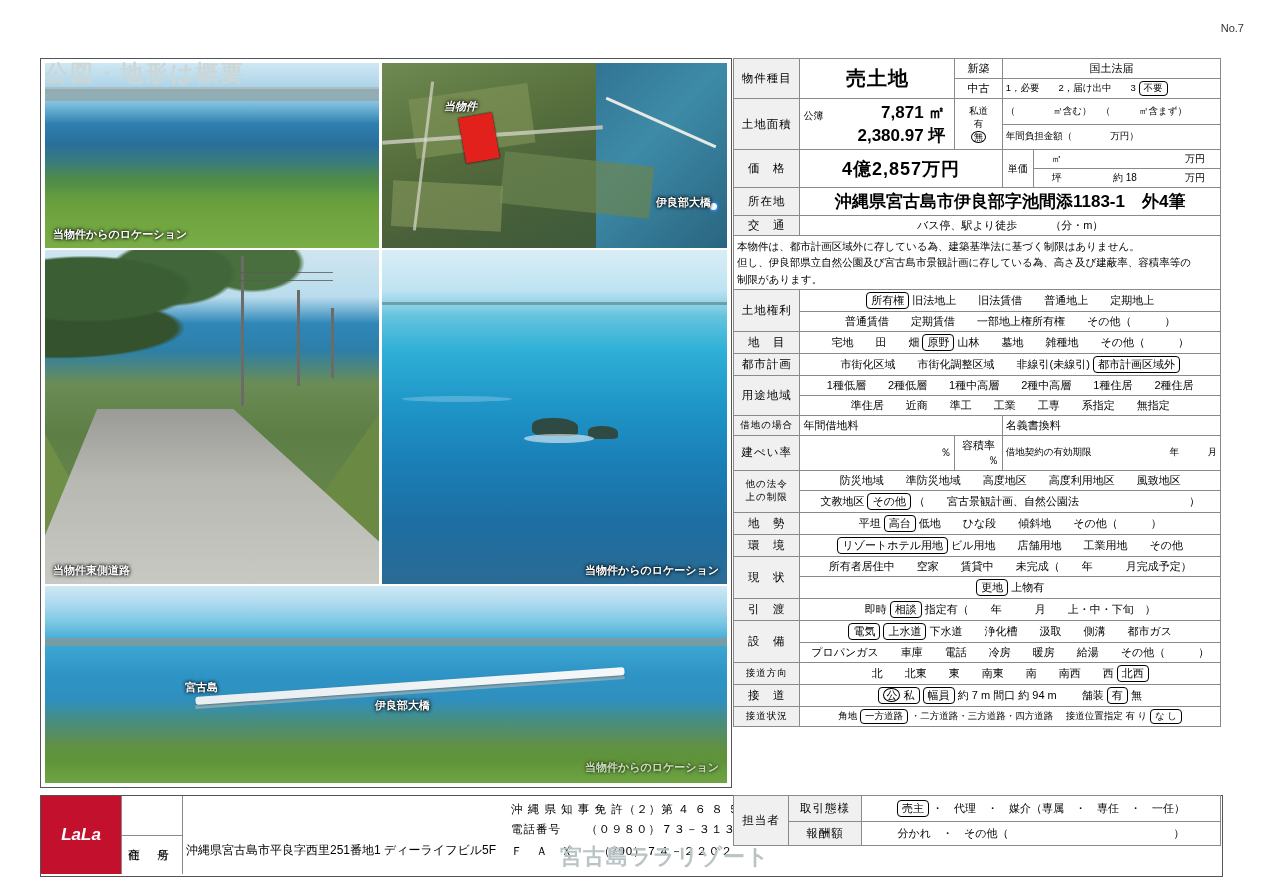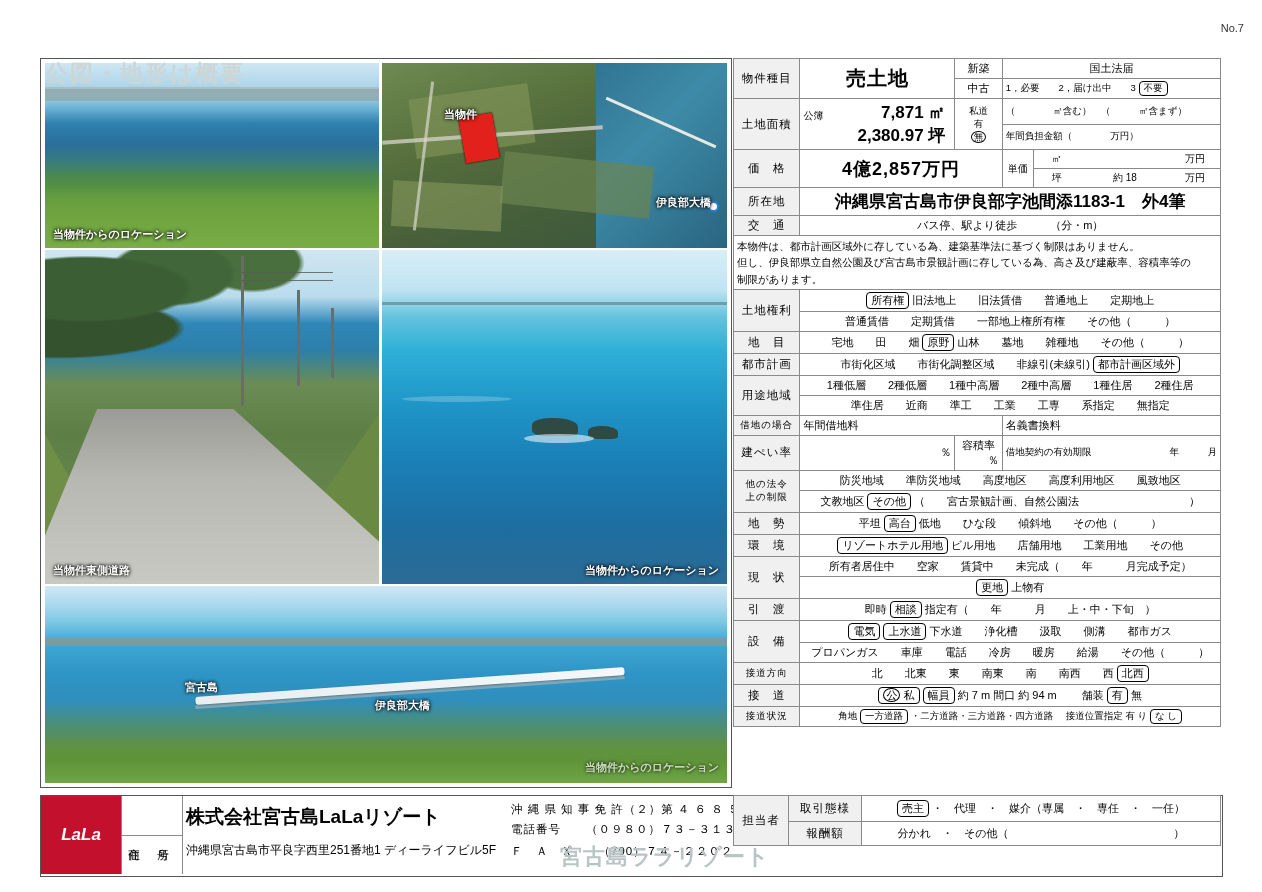--- a/index.html
+++ b/index.html
@@ -51,21 +51,21 @@
   #ph2 .land{position:absolute;left:0;top:0;width:62%;height:100%;
     background:linear-gradient(160deg,#6f8a52,#566f3c 40%,#49603a 70%,#3d5a3b);}
   #ph2 .fieldA{position:absolute;left:30px;top:28px;width:120px;height:60px;background:#7d9156;opacity:.7;transform:rotate(-8deg);}
   #ph2 .fieldB{position:absolute;left:120px;top:96px;width:150px;height:52px;background:#6b8450;opacity:.7;transform:rotate(6deg);}
   #ph2 .fieldC{position:absolute;left:10px;top:120px;width:110px;height:46px;background:#85985c;opacity:.6;transform:rotate(3deg);}
   #ph2 .road{position:absolute;left:0;top:70px;width:64%;height:4px;background:#cfcfc4;opacity:.8;transform:rotate(-4deg);}
   #ph2 .road2{position:absolute;left:40px;top:18px;width:3px;height:150px;background:#d8d8cc;opacity:.7;transform:rotate(7deg);}
   #ph2 .bridge{position:absolute;right:6px;top:58px;width:120px;height:3px;background:#e8e8e2;transform:rotate(24deg);}
   #ph2 .parcel{position:absolute;left:80px;top:52px;width:34px;height:46px;background:#e2211c;transform:rotate(-10deg);box-shadow:0 0 2px #000;}
   #ph2 .lbl{position:absolute;color:#fff;font-size:11px;font-weight:bold;text-shadow:0 0 3px #000,0 0 4px #000;}
-  #ph2 .lbl.a{left:62px;top:44px;}
+  #ph2 .lbl.a{left:62px;top:36px;font-style:italic;}
   #ph2 .lbl.b{right:16px;bottom:38px;}
   #ph2 .dotpin{position:absolute;right:8px;bottom:36px;width:7px;height:7px;border-radius:50%;background:#fff;border:2px solid #2a7fd4;}
 
   #ph3{left:3px;top:190px;width:334px;height:334px;
     background:linear-gradient(to bottom,#cfe6f0 0%,#b9dced 14%,#2f87b8 22%,#2c7fa8 30%,#6b8d55 40%,#5d7f46 55%,#6f8c52 100%);
   }
   #ph3 .trees{position:absolute;left:0;top:0;width:100%;height:130px;
     background:radial-gradient(ellipse at 12% 30%,#3c5e34 0 24%,transparent 26%),
                radial-gradient(ellipse at 38% 18%,#40663a 0 20%,transparent 22%),
                radial-gradient(ellipse at 4% 60%,#33522d 0 26%,transparent 28%),
@@ -417,21 +417,20 @@
   </tbody>
     </table>
 
   <div class="foot">
     <div class="lala">LaLa</div>
     <div class="sep" style="left:80px;top:0;width:1px;height:78px;"></div>
     <div class="sep" style="left:81px;top:39px;width:60px;height:1px;"></div>
     <div class="sep" style="left:141px;top:0;width:1px;height:78px;"></div>
     <div class="rowlab" style="top:12px;margin-top:40px;">商　号</div>
     <div class="rowlab" style="top:52px;">住　所</div>
-    <div class="company">株式会社宮古島LaLaリゾート</div>
     <div class="addr">沖縄県宮古島市平良字西里251番地1 ディーライフビル5F</div>
     <div class="lic">沖 縄 県 知 事 免 許（２）第 ４ ６ ８ ５ 号</div>
     <div class="tel">電話番号　　（０９８０）７３－３１３８</div>
     <div class="fax">Ｆ　Ａ　Ｘ　　（790）７４－２２０２</div>
   </div>
 
   <table class="ftbl">
     <tbody>
         <tr>
       <td class="lab" rowspan="2" style="width:48px;">担当者</td>

